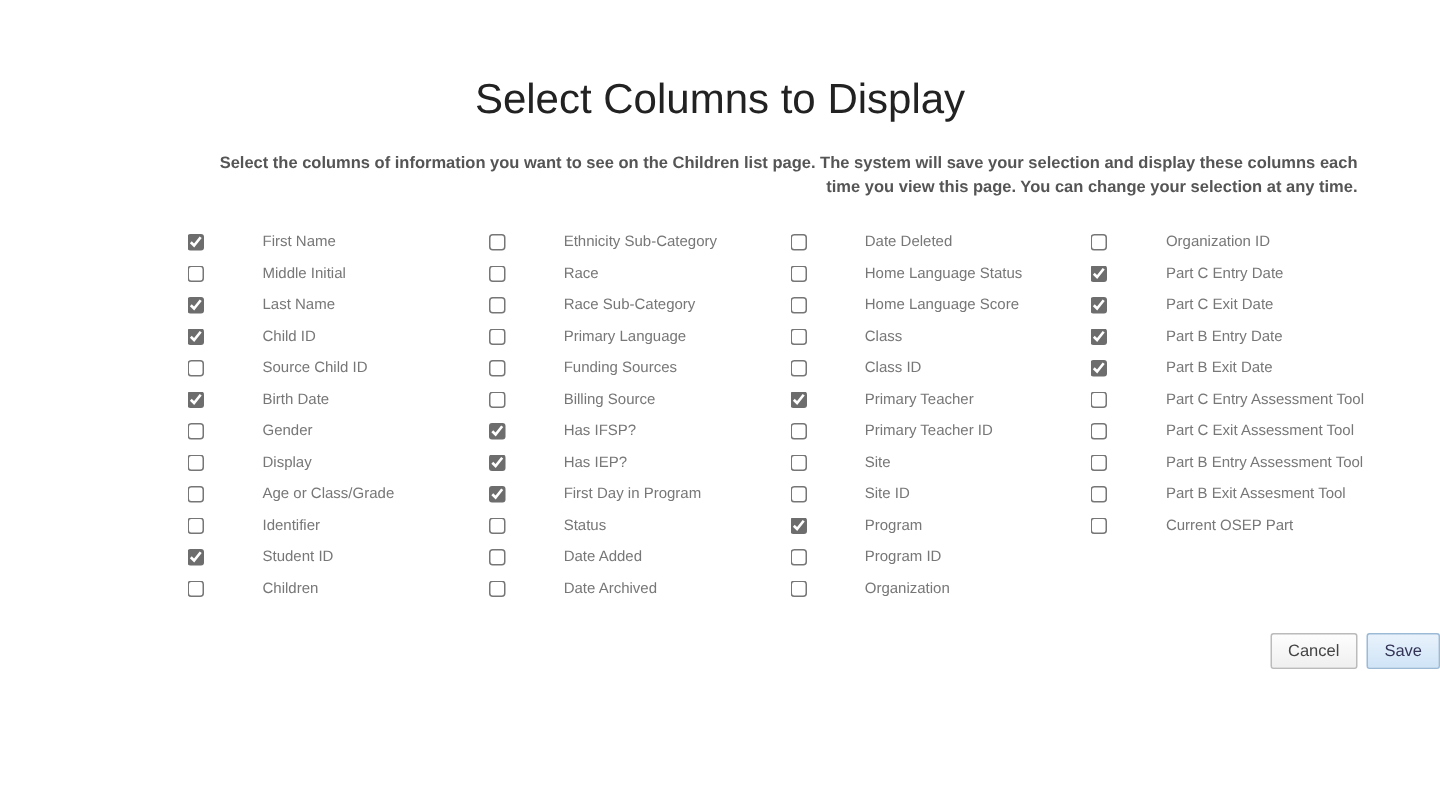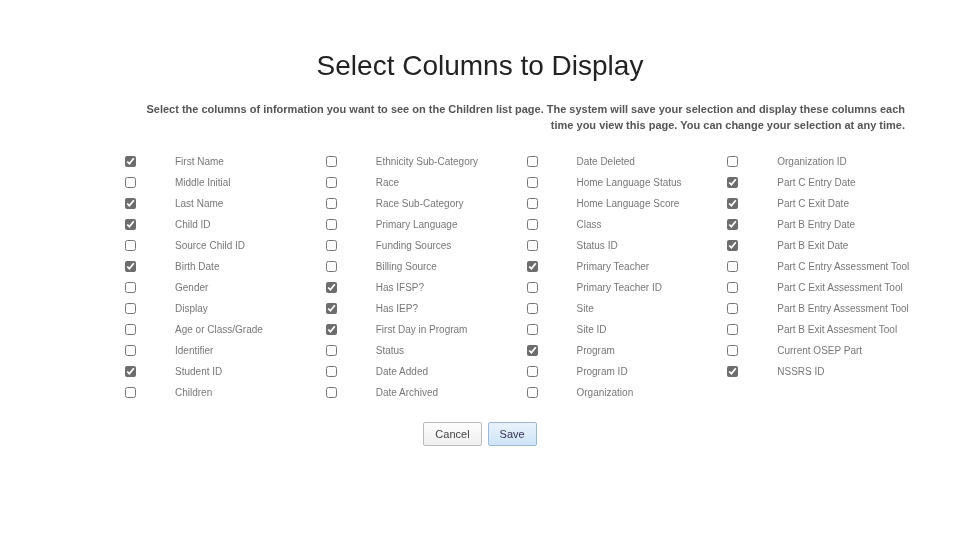--- a/index.html
+++ b/index.html
@@ -52,21 +52,21 @@
     margin: 0 7px 0 0;
     accent-color: #6d6d6d;
     cursor: pointer;
   }
   .item label {
     cursor: pointer;
     padding-left: 32px;
   }
   .actions {
     display: flex;
-    justify-content: center;
+    justify-content: flex-end;
     gap: 6px;
     margin-top: 18px;
   }
   .btn {
     font-size: 11px;
     padding: 5px 11px;
     border: 1px solid #bbb;
     background: linear-gradient(#fdfdfd,#efefef);
     color: #444;
     cursor: pointer;
@@ -198,21 +198,21 @@
       <div class="item">
         <input type="checkbox" id="cb-2-2" style="">
         <label for="cb-2-2">Home Language Score</label>
       </div>
       <div class="item">
         <input type="checkbox" id="cb-2-3" style="">
         <label for="cb-2-3">Class</label>
       </div>
       <div class="item">
         <input type="checkbox" id="cb-2-4" style="">
-        <label for="cb-2-4">Status ID</label>
+        <label for="cb-2-4">Class ID</label>
       </div>
       <div class="item">
         <input type="checkbox" id="cb-2-5" checked="" style="">
         <label for="cb-2-5">Primary Teacher</label>
       </div>
       <div class="item">
         <input type="checkbox" id="cb-2-6" style="">
         <label for="cb-2-6">Primary Teacher ID</label>
       </div>
       <div class="item">
@@ -269,24 +269,20 @@
         <input type="checkbox" id="cb-3-7" style="">
         <label for="cb-3-7">Part B Entry Assessment Tool</label>
       </div>
       <div class="item">
         <input type="checkbox" id="cb-3-8" style="">
         <label for="cb-3-8">Part B Exit Assesment Tool</label>
       </div>
       <div class="item">
         <input type="checkbox" id="cb-3-9" style="">
         <label for="cb-3-9">Current OSEP Part</label>
-      </div>
-      <div class="item">
-        <input type="checkbox" id="cb-3-10" checked="" style="">
-        <label for="cb-3-10">NSSRS ID</label>
       </div>
     </div>
   </div>
 
 <div class="actions">
   <button class="btn">Cancel</button>
   <button class="btn btn-primary">Save</button>
 </div>
 
 </body></html>

